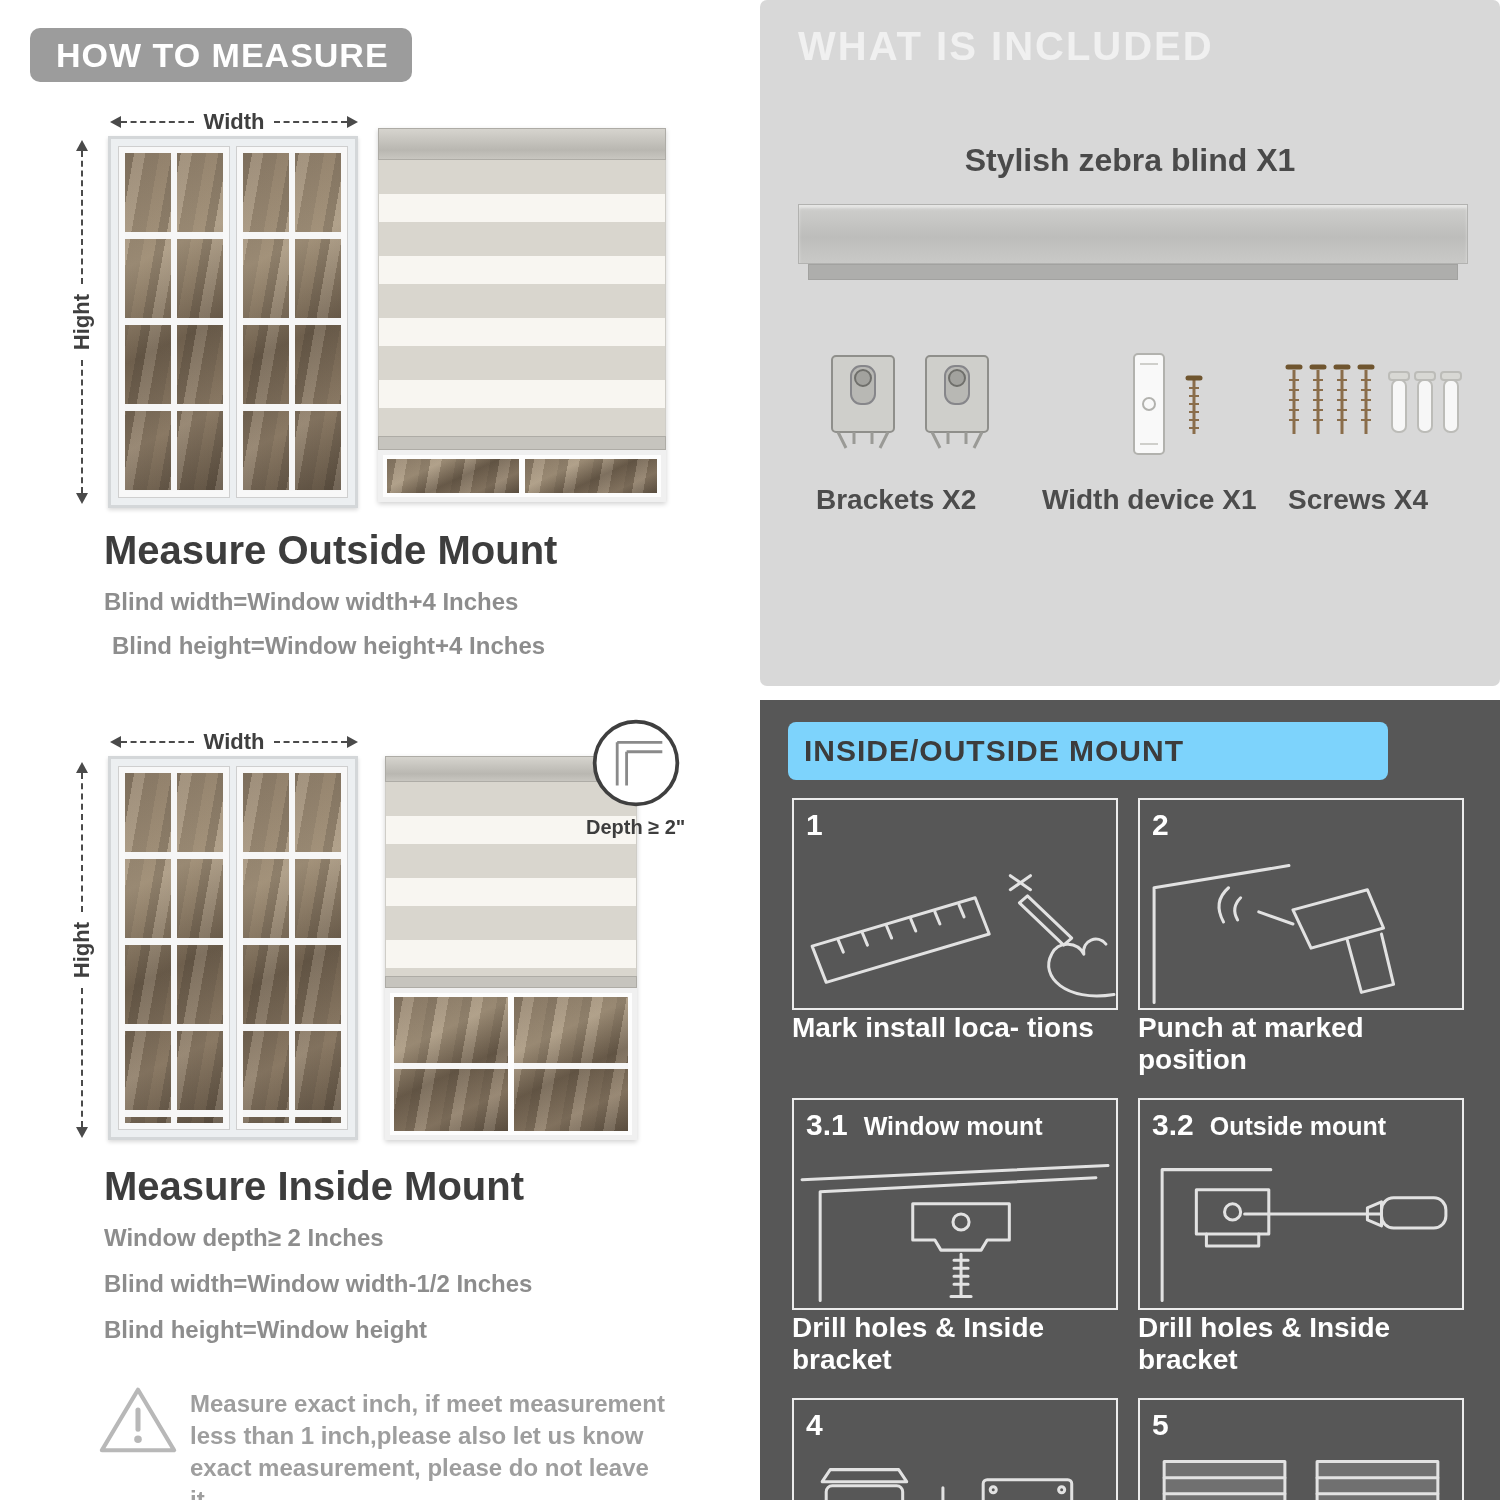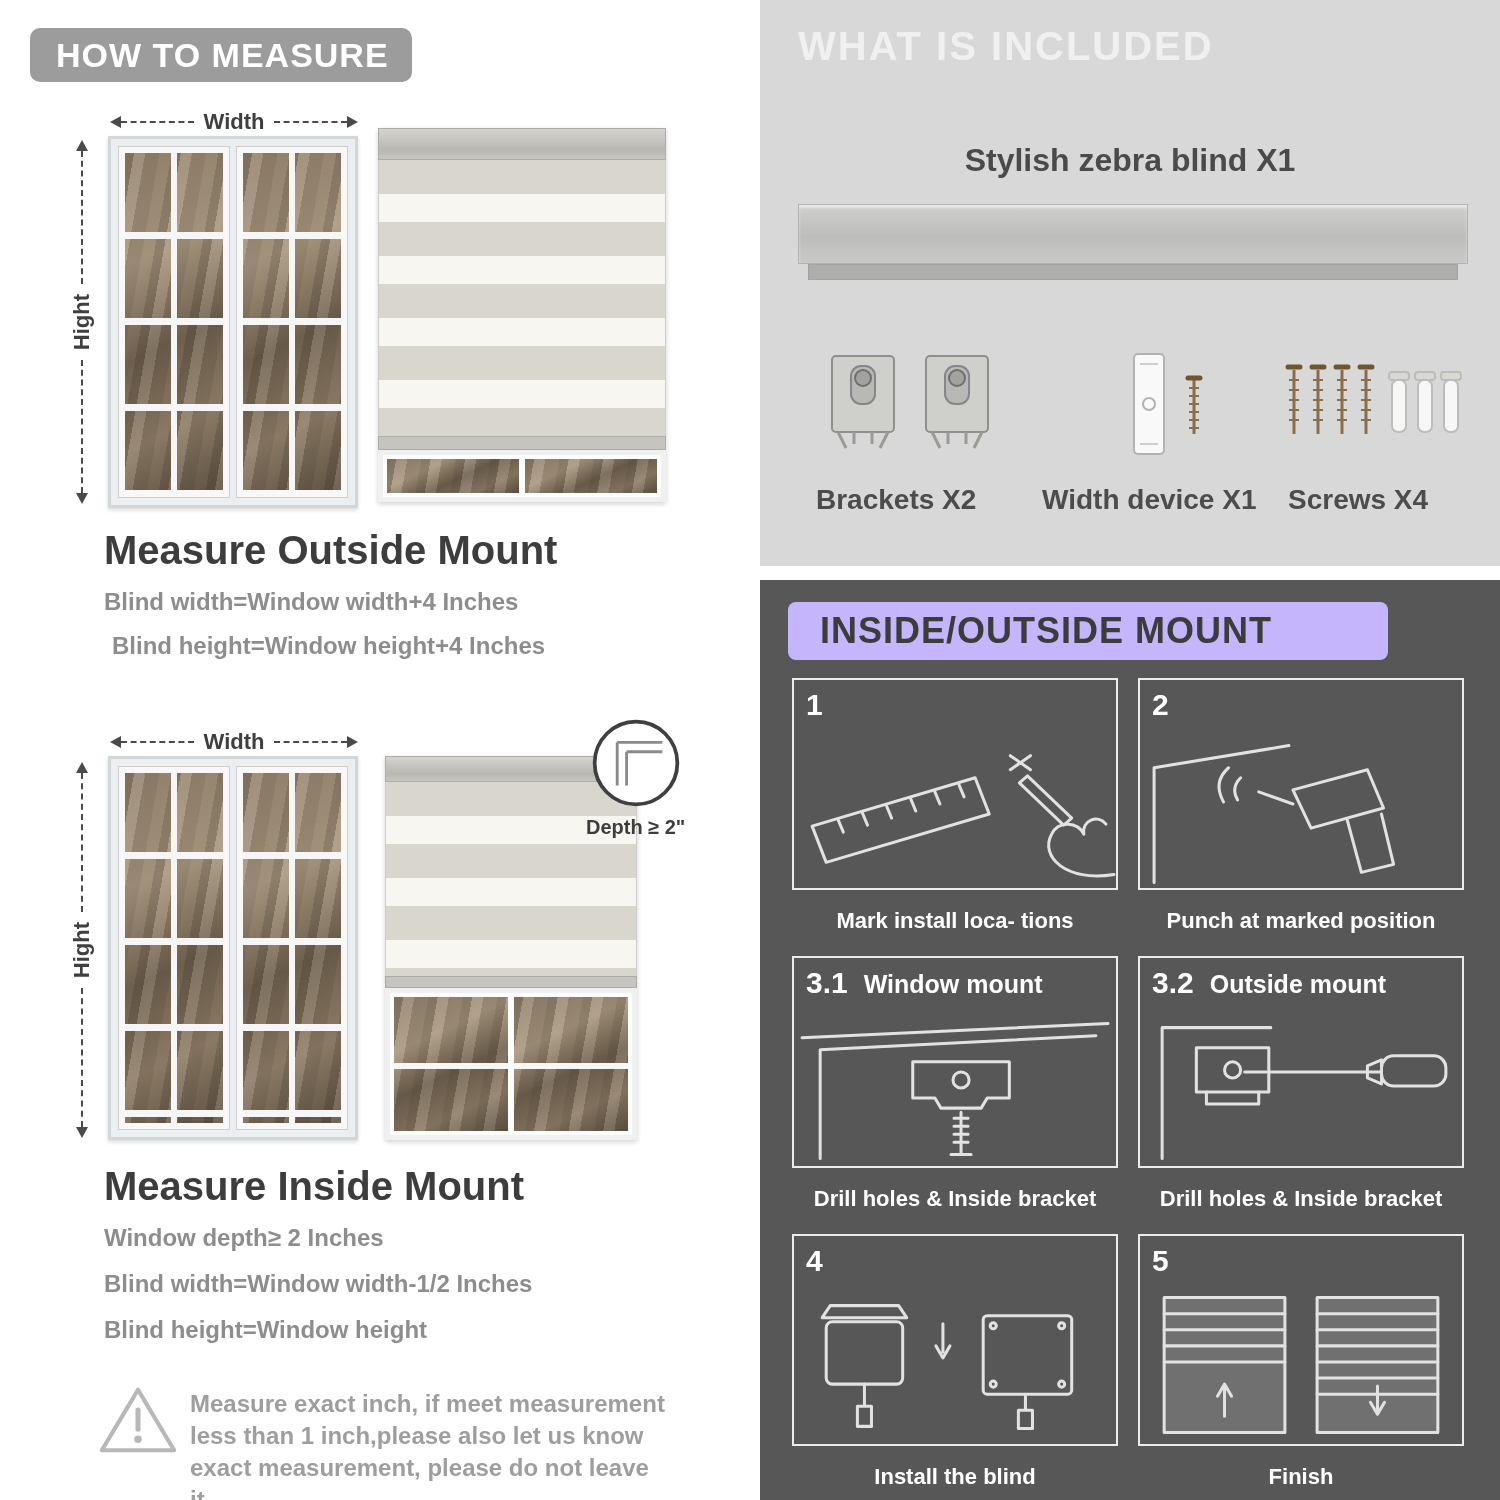--- a/index.html
+++ b/index.html
@@ -84,21 +84,21 @@
   .sec-line  { position:absolute; font-size:24px; font-weight:700; color:#8d8d8d; white-space:nowrap; }
 
   .note-icon { position:absolute; left:96px; top:1382px; width:84px; height:76px; }
   .note-text {
     position:absolute; left:190px; top:1388px; width:480px;
     font-size:24px; font-weight:700; color:#9e9e9e; line-height:32px;
   }
 
   
   .right { position:relative; width:748px; height:1500px; background:#fff; padding-left:8px; display:flex; flex-direction:column; }
-  .included { position:relative; height:566px; background:#d8d8d8; }
+  .included { position:relative; height:686px; background:#d8d8d8;border-radius:7px; }
   .seam { height:14px; background:#fff; }
   .mount { position:relative; flex:1; background:#575757; }
 
   .included-header {
     position:absolute; left:38px; top:24px;
     font-size:40px; font-weight:700; color:#f0f0f0; letter-spacing:2px;
   }
   .blind-label {
     position:absolute; left:0; right:0; top:142px; text-align:center;
     font-size:32px; font-weight:700; color:#4a4a4a;
@@ -111,37 +111,37 @@
   }
   .headrail-lip {
     position:absolute; left:48px; right:42px; top:264px; height:16px;
     background:#aeaeac; border:1px solid #a2a2a0;
   }
   .item-icons { position:absolute; top:350px; }
   .item-label { position:absolute; top:484px; font-size:28px; font-weight:700; color:#4c4c4c; white-space:nowrap; }
 
   .mount-banner {
     position:absolute; left:28px; top:22px; width:600px; height:58px;
-    background:#c4b5fd; border-radius:8px; color:#3c3c3c;
-    font-size:36px; font-weight:700; line-height:58px; padding-left:32px;
+    background:#7dd3fc; border-radius:8px; color:#3c3c3c;
+    font-size:30px; font-weight:700; line-height:58px; padding-left:16px;
     letter-spacing:1px;
   }
   .mount-grid {
     position:absolute; left:32px; right:36px; top:98px;
     display:grid; grid-template-columns:1fr 1fr; column-gap:20px; row-gap:22px;
   }
   .cell {}
   .panel {
     position:relative; height:212px; border:2px solid #ececec; overflow:hidden;
   }
   .panel-head { position:absolute; left:12px; top:8px; display:flex; align-items:baseline; gap:16px; z-index:2; }
   .step-num { font-size:30px; font-weight:700; color:#fff; }
   .step-title { font-size:25px; font-weight:700; color:#fff; }
   .panel svg.art { position:absolute; left:0; bottom:0; width:100%; height:158px; }
-  .caption { margin-top:18px; font-size:22px; font-weight:700; color:#fff;text-align:center; }
+  .caption { margin-top:2px; font-size:28px; font-weight:700; color:#fff; }
 
   .lineart { stroke:#e2e2e2; stroke-width:3; fill:none; stroke-linecap:round; stroke-linejoin:round; }
 </style>
 </head>
 <body>
 
 <div class="canvas">
 
   <section class="left">
 

